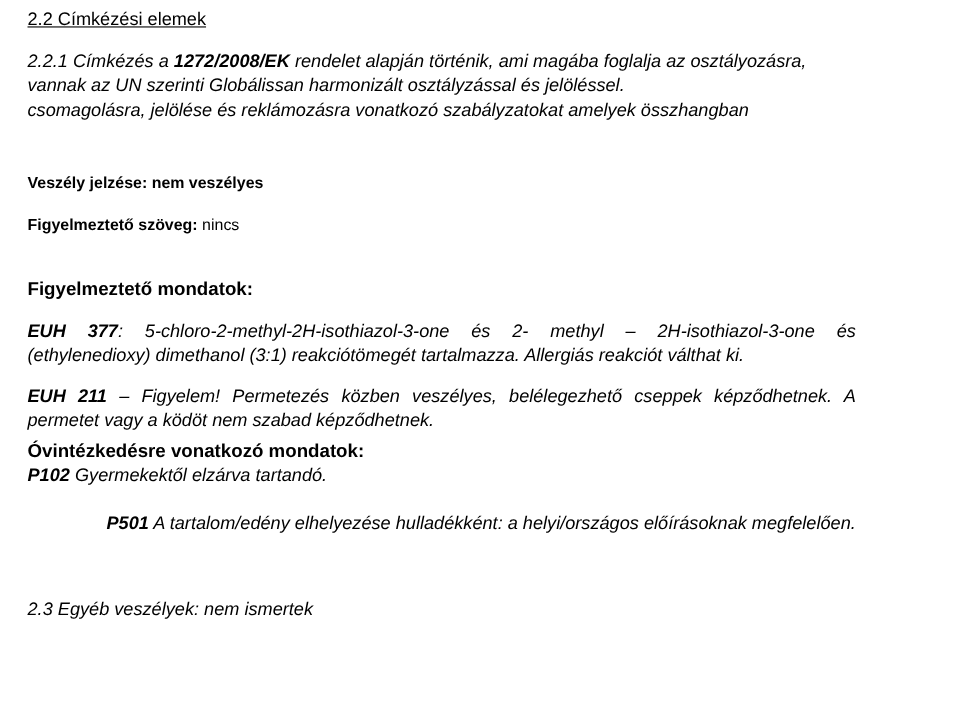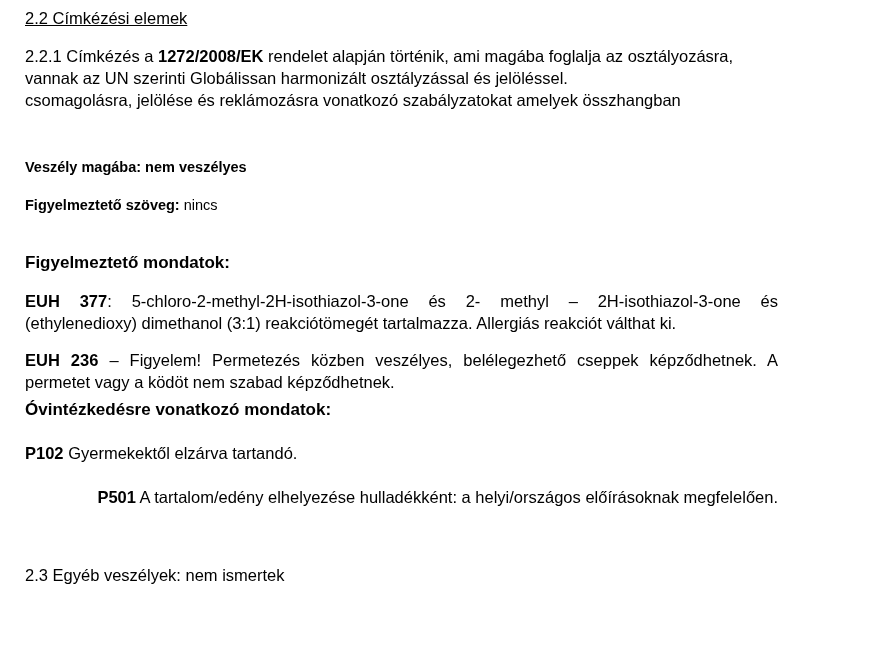--- a/index.html
+++ b/index.html
@@ -16,20 +16,21 @@
   }
   .page {
     box-sizing: border-box;
     width: 804px;
     height: 648px;
     padding: 7px 26px 0 25px;
   }
   .body-text {
     font-size: 16.5px;
     line-height: 22px;
+    font-style: italic;
   }
   .sec-heading {
     font-size: 16.5px;
     line-height: 22px;
     font-weight: normal;
     text-decoration: underline;
     margin: 0;
   }
   .para-221 { margin-top: 16px; }
   .kv-line {
@@ -43,21 +44,21 @@
   .bold-heading {
     font-size: 17px;
     line-height: 22px;
     font-weight: bold;
     margin: 0;
   }
   .warning-heading { margin-top: 38px; }
   .euh-208 { margin-top: 16px; }
   .euh-211 { margin-top: 15px; }
   .precaution-heading { margin-top: 6px; }
-  .p102-line { margin-top: 21px; }
+  .p102-line { }
   .p501-line { margin-top: 22px; text-align: right; }
   .sec-23 { margin-top: 56px; }
   .pbt-line { margin-top: 19px; }
   .jline {
     text-align: justify;
     text-align-last: justify;
   }
   b { font-weight: bold; }
 </style>
 </head>
@@ -68,33 +69,33 @@
   <div class="sec-heading">
     <span>2.2 Címkézési elemek</span>
   </div>
 
   <div class="body-text para-221">
     <div><span>2.2.1 Címkézés a </span><b>1272/2008/EK</b><span> rendelet alapján történik, ami magába foglalja az osztályozásra,</span></div>
     <div>vannak az UN szerinti Globálissan harmonizált osztályzással és jelöléssel.</div>
     <div>csomagolásra, jelölése és reklámozásra  vonatkozó szabályzatokat amelyek összhangban</div>
   </div>
 
-  <div class="kv-line hazard-line">Veszély magába: nem veszélyes</div>
+  <div class="kv-line hazard-line">Veszély jelzése: nem veszélyes</div>
 
   <div class="kv-line signal-line"><span>Figyelmeztető szöveg:</span><span class="value"> nincs</span></div>
 
   <div class="bold-heading warning-heading">Figyelmeztető mondatok:</div>
 
   <div class="body-text euh-208">
     <div class="jline"><b>EUH 377</b><span>: 5-chloro-2-methyl-2H-isothiazol-3-one és 2- methyl – 2H-isothiazol-3-one és</span></div>
     <div>(ethylenedioxy) dimethanol (3:1) reakciótömegét tartalmazza. Allergiás reakciót válthat ki.</div>
   </div>
 
   <div class="body-text euh-211">
-    <div class="jline"><b>EUH 236</b><span> – Figyelem! Permetezés közben veszélyes, belélegezhető cseppek képződhetnek. A</span></div>
+    <div class="jline"><b>EUH 211</b><span> – Figyelem! Permetezés közben veszélyes, belélegezhető cseppek képződhetnek. A</span></div>
     <div>permetet vagy a ködöt nem szabad képződhetnek.</div>
   </div>
 
   <div class="bold-heading precaution-heading">Óvintézkedésre vonatkozó mondatok:</div>
 
   <div class="body-text p102-line"><b>P102</b><span> Gyermekektől elzárva tartandó.</span></div>
 
   <div class="body-text p501-line"><b>P501</b><span> A tartalom/edény elhelyezése hulladékként: a helyi/országos előírásoknak megfelelően.</span></div>
 
   <div class="body-text sec-23">2.3 Egyéb veszélyek: nem ismertek</div>

